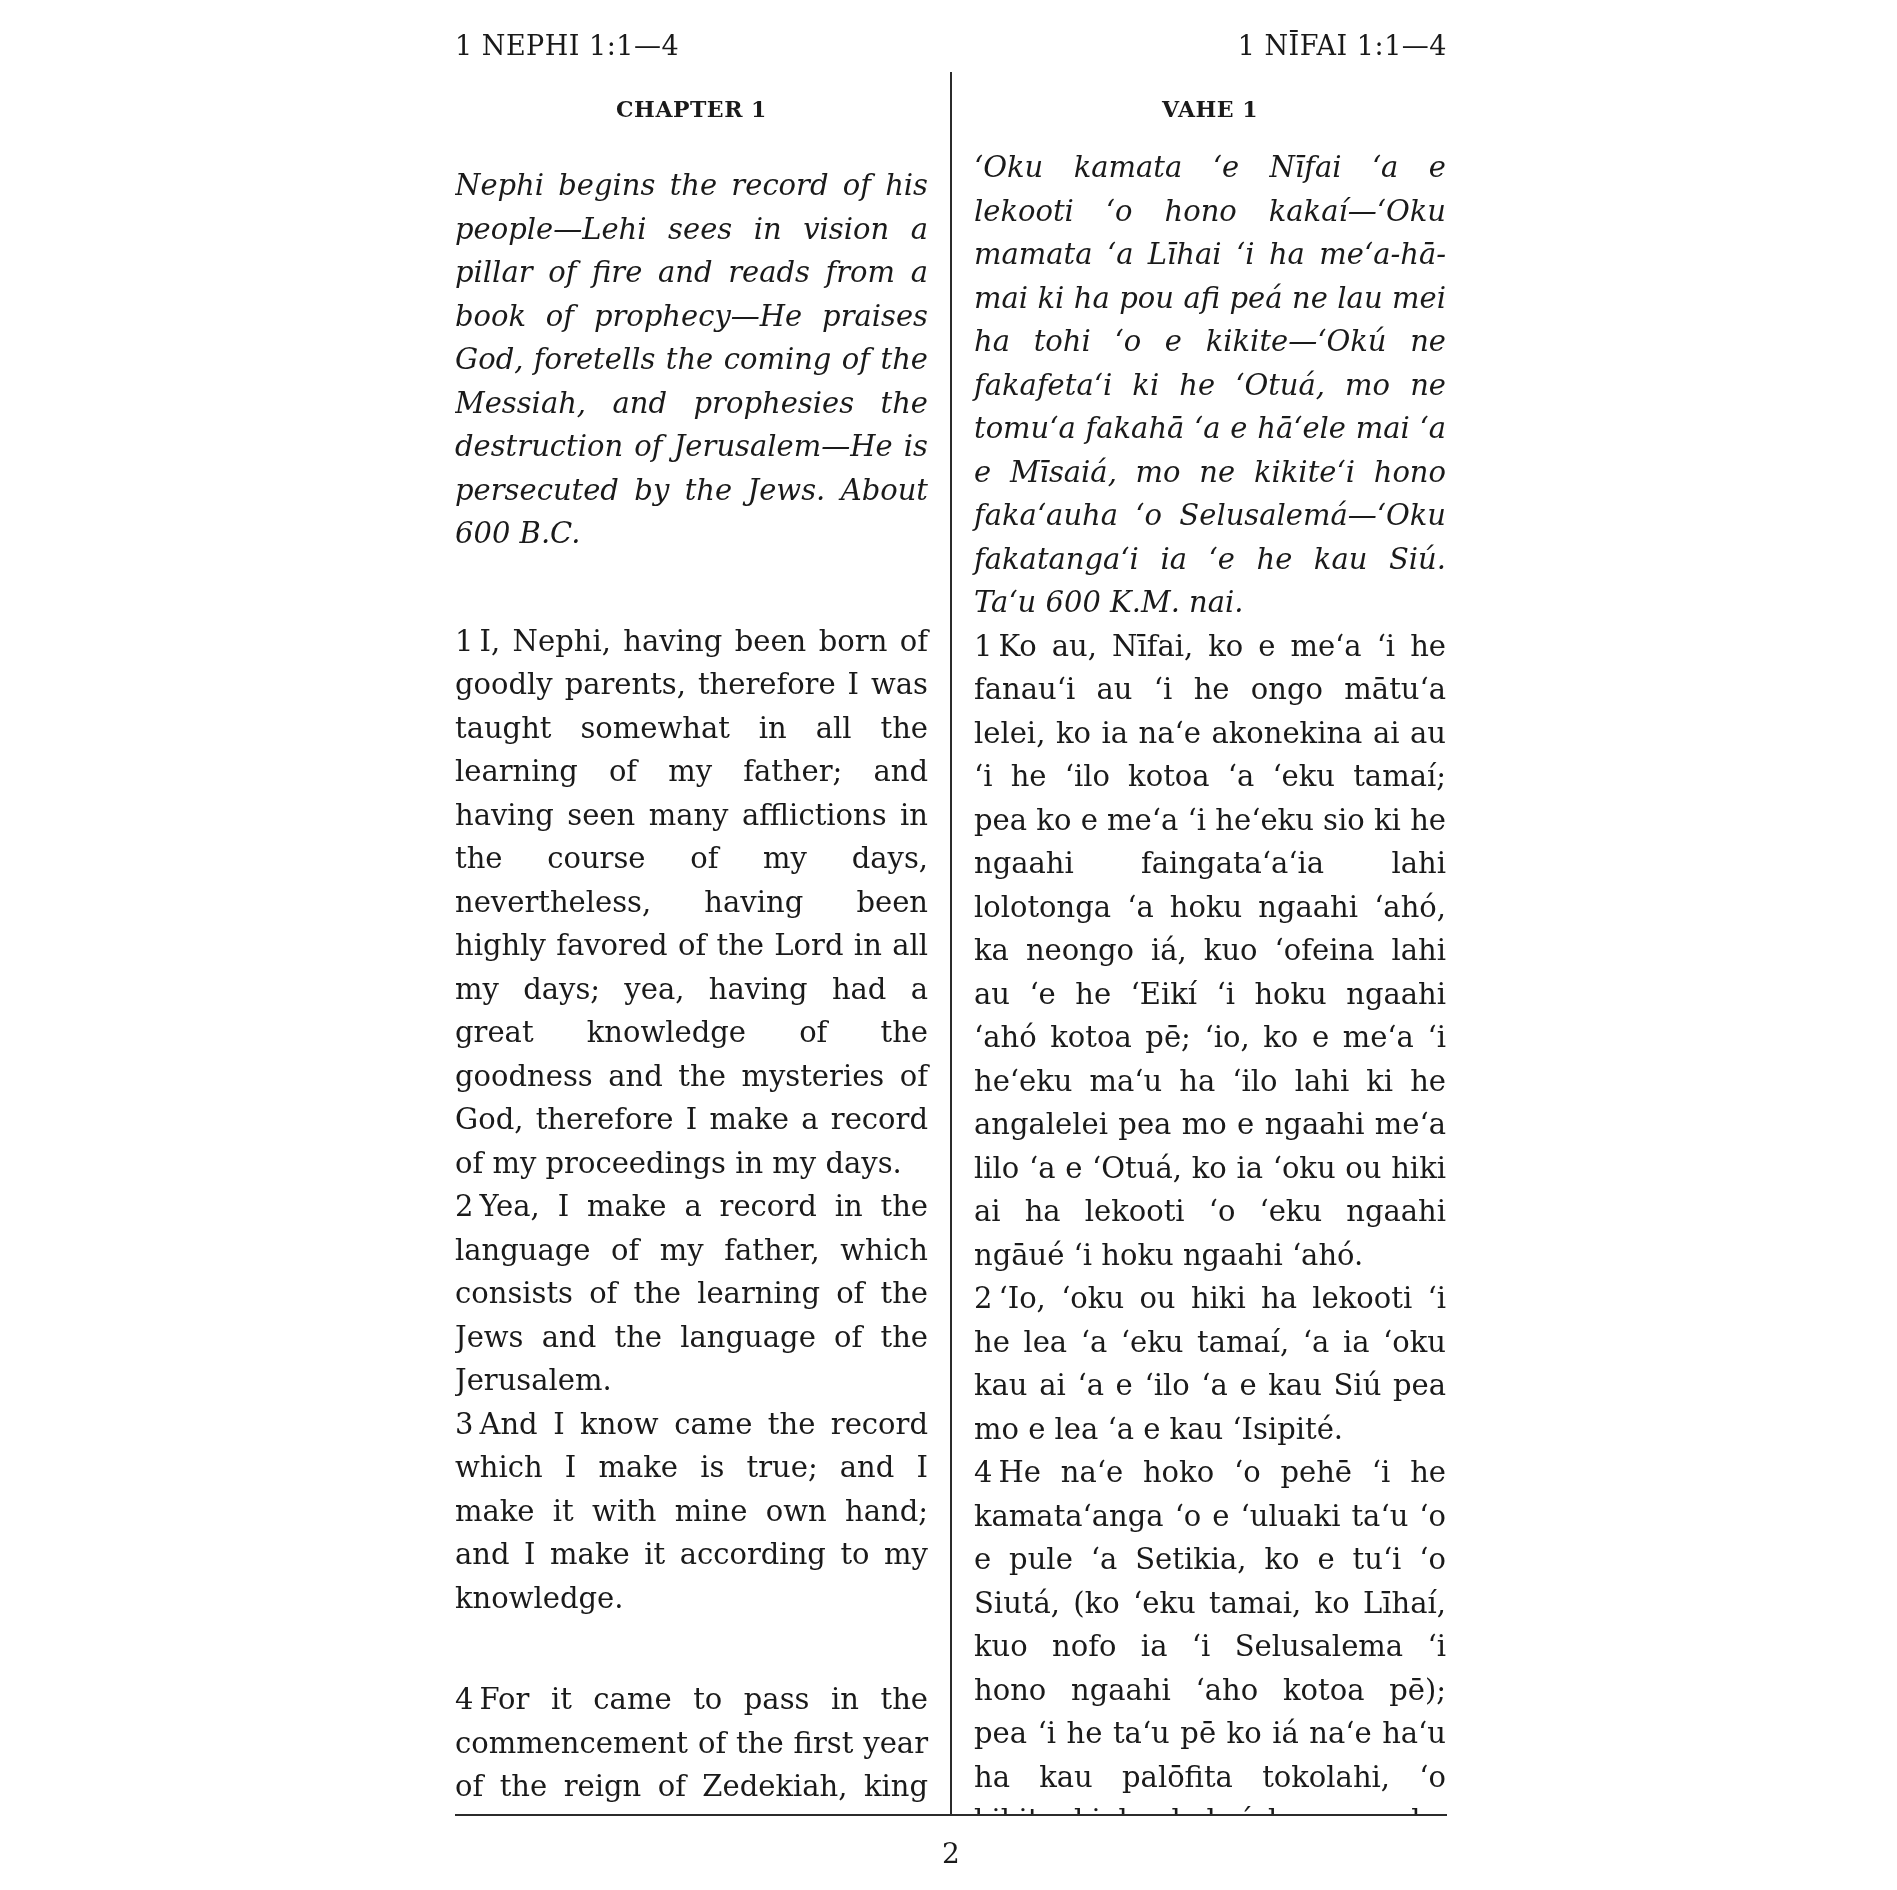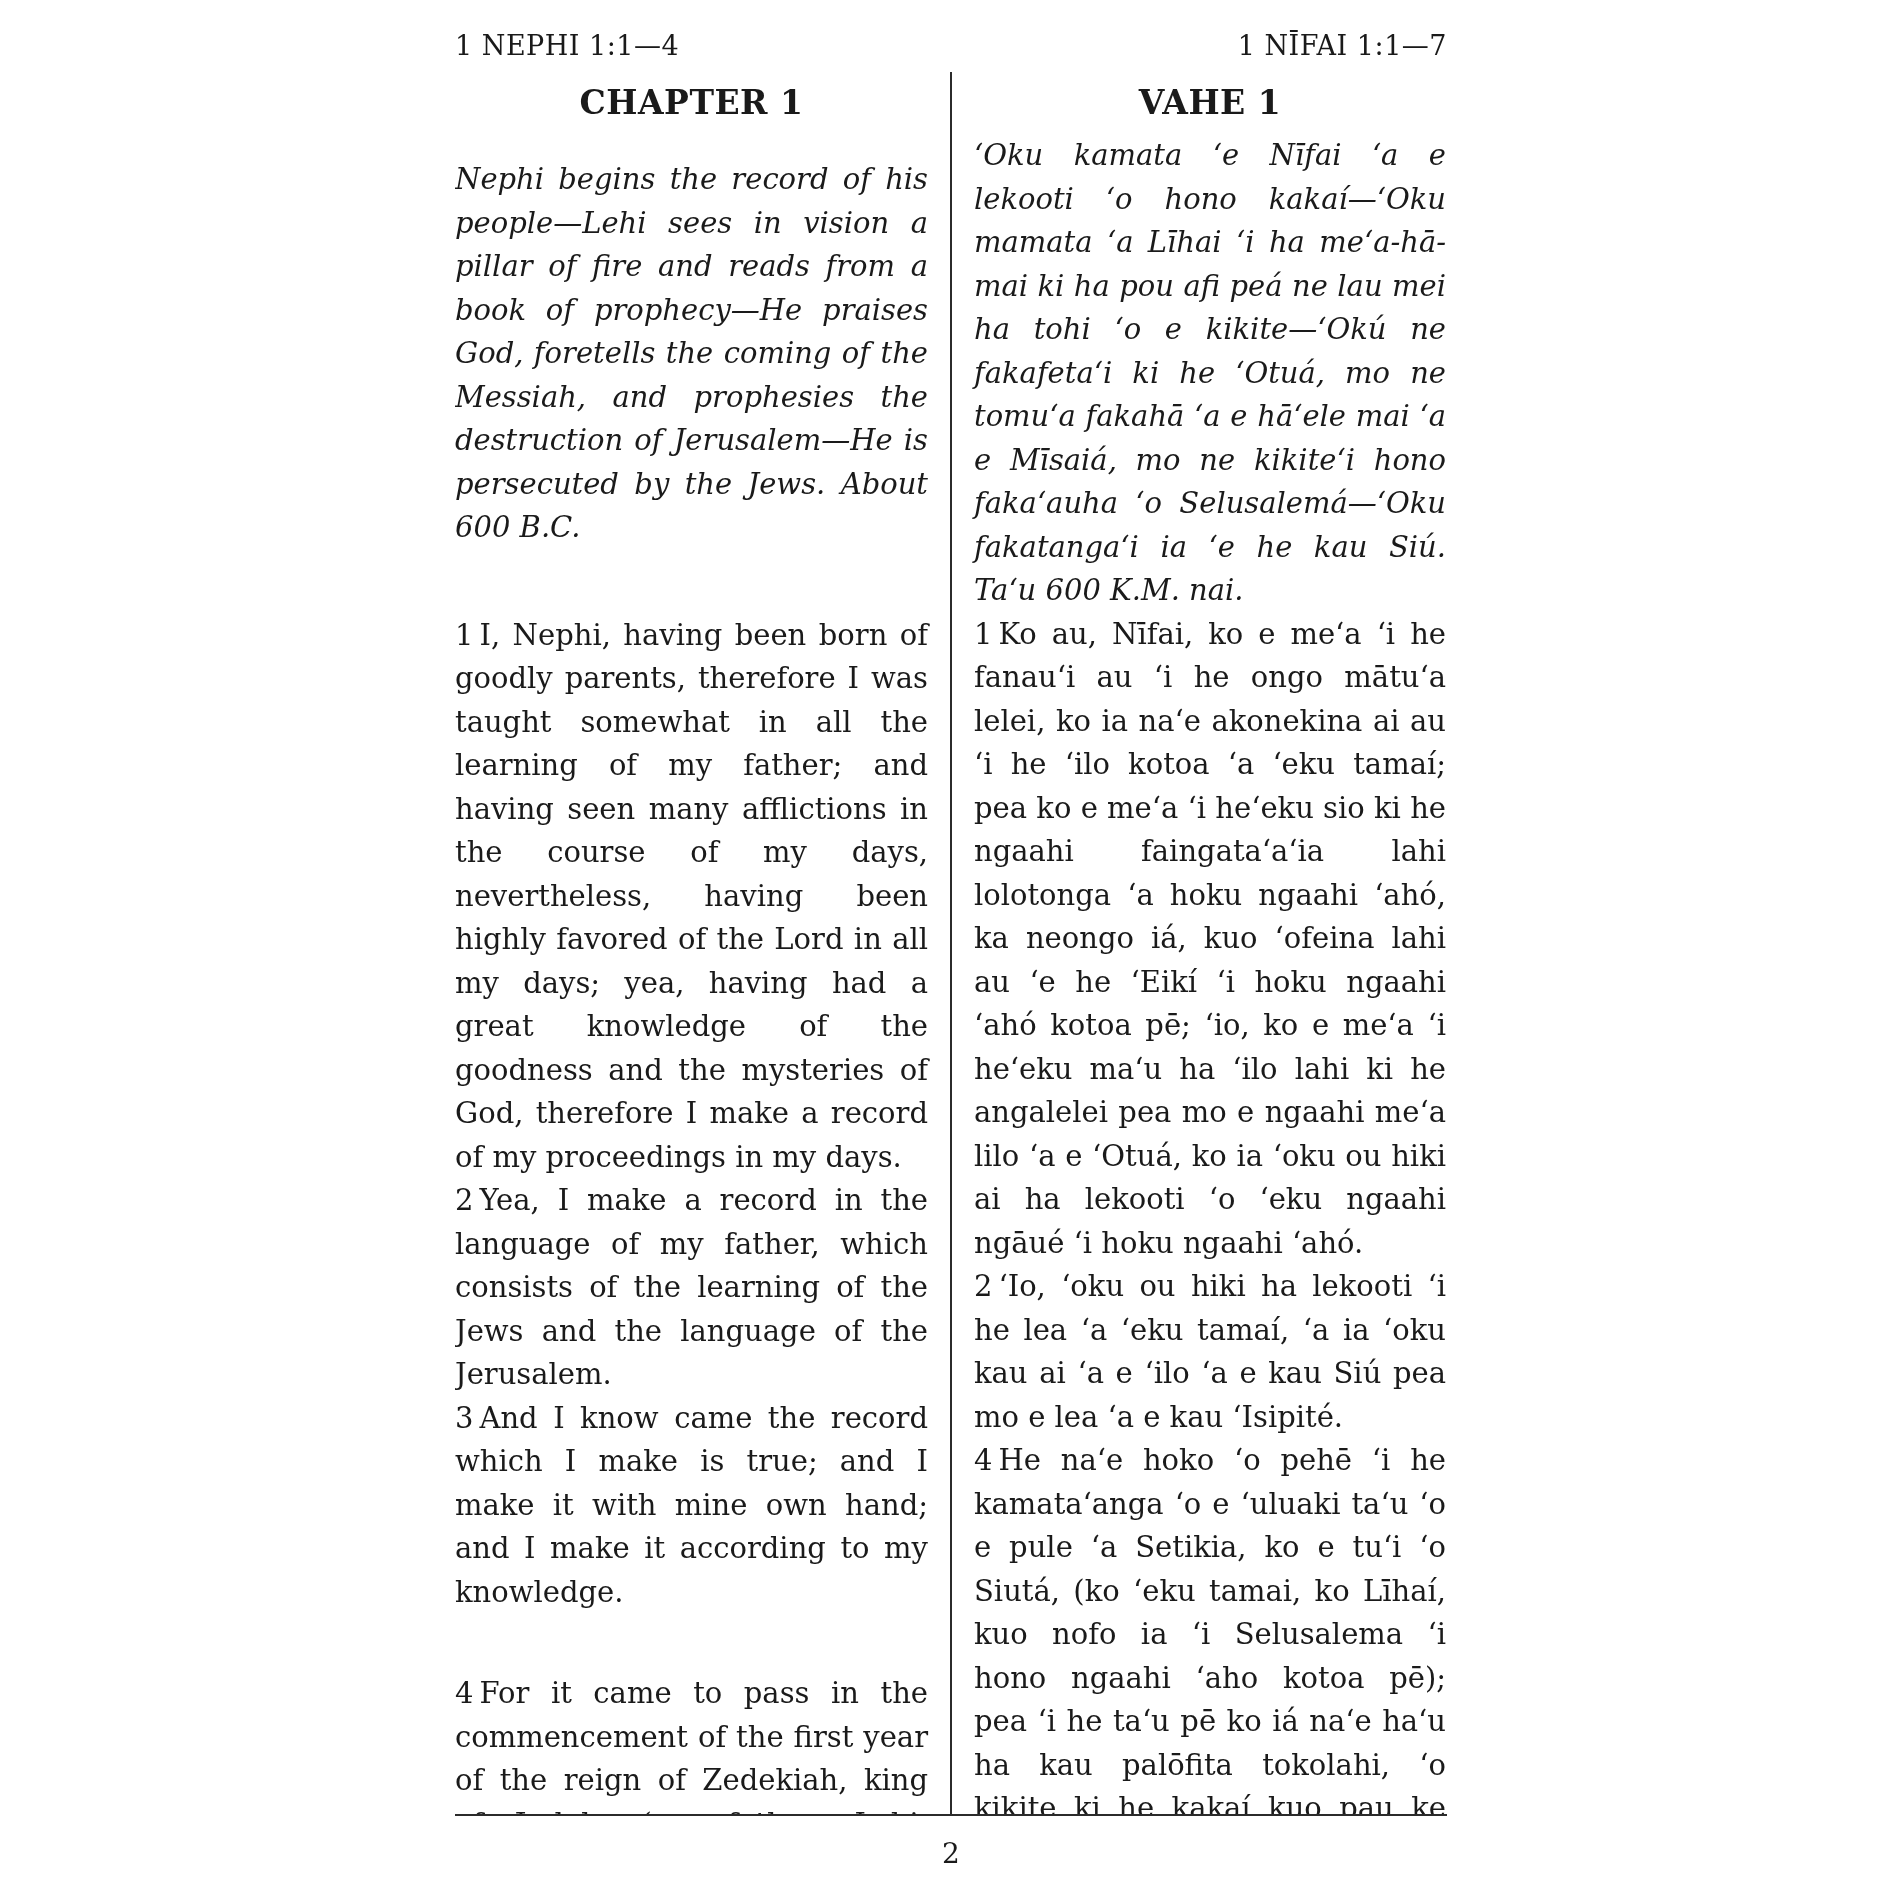--- a/index.html
+++ b/index.html
@@ -38,23 +38,23 @@
   }
   .col-left  { width: 473px; }
   .col-right { width: 472px; }
   .divider {
     width: 2px;
     background: #2b2b2b;
     margin: 0 22px;
     flex-shrink: 0;
   }
   .chapter-heading {
-    margin: 8px;
+    margin: 14px;
     text-align: center;
-    font-size: 33px;
+    font-size: 22px;
     line-height: 46px;
     font-weight: bold;
     letter-spacing: 0.5px;
   }
   p { margin: 0; }
   .summary { font-style: italic; }
   .verse .vnum { margin-right: 6px; }
   
   .mb-md { margin-bottom: 64px; margin-top: 32px; }
   .mb-lg { }
@@ -73,21 +73,21 @@
   }
 </style>
 </head>
 <body>
 
 <div class="page">
   <div class="content">
 
     <div class="running-heads">
       <span>1 NEPHI 1:1—4</span>
-      <span>1 NĪFAI 1:1—7</span>
+      <span>1 NĪFAI 1:1—4</span>
     </div>
 
     <div class="columns">
 
       <div class="col col-left">
         <h2 class="chapter-heading">CHAPTER 1</h2>
         <p class="summary mb-md">Nephi begins the record of his people—Lehi sees in vision a pillar of fire and reads from a book of prophecy—He praises God, foretells the coming of the Messiah, and prophesies the destruction of Jerusalem—He is persecuted by the Jews. About 600 B.C.</p>
         <p class="verse mb-lg"><span class="vnum">1</span><span>I, Nephi, having been born of goodly parents, therefore I was taught somewhat in all the learning of my father; and having seen many afflictions in the course of my days, nevertheless, having been highly favored of the Lord in all my days; yea, having had a great knowledge of the goodness and the mysteries of God, therefore I make a record of my proceedings in my days.</span></p>
         <p class="verse"><span class="vnum">2</span><span>Yea, I make a record in the language of my father, which consists of the learning of the Jews and the language of the Jerusalem.</span></p>
         <p class="verse mb-sm"><span class="vnum">3</span><span>And I know came the record which I make is true; and I make it with mine own hand; and I make it according to my knowledge.</span></p>

